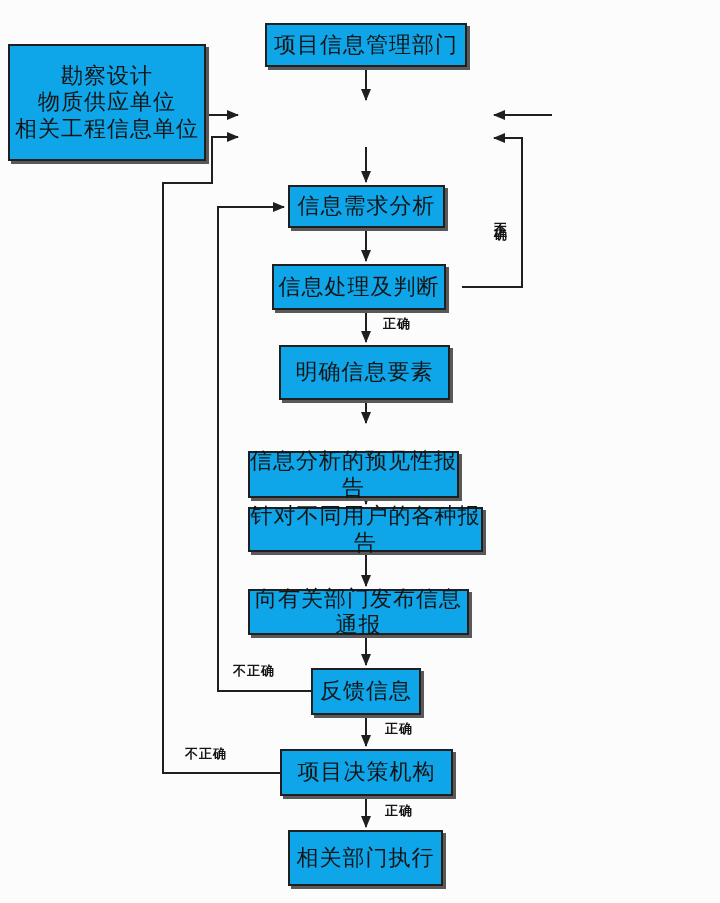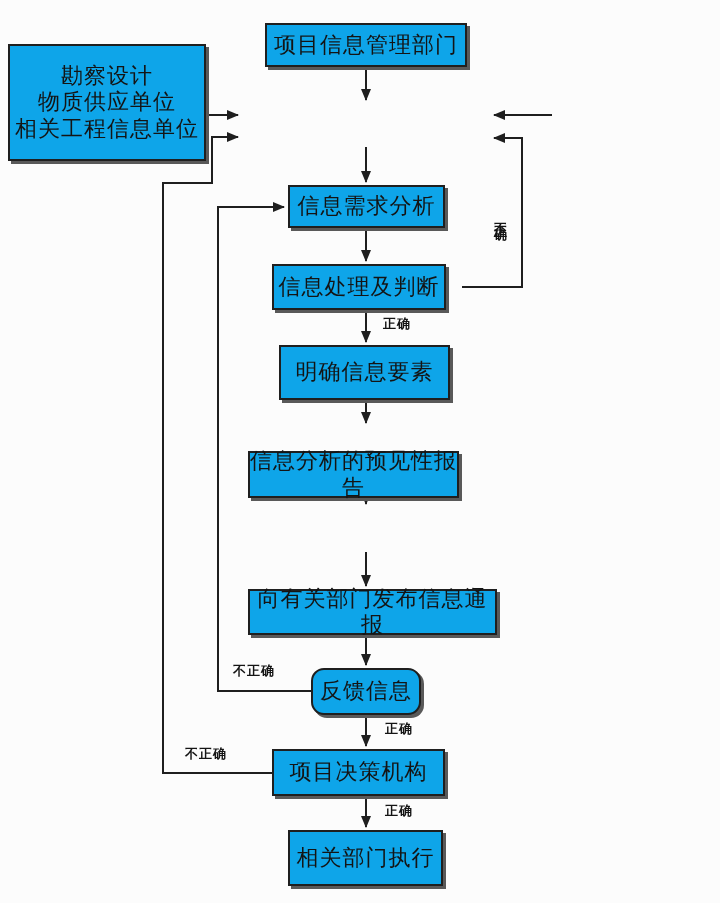--- a/index.html
+++ b/index.html
@@ -108,30 +108,33 @@
   </div>
 
   <div class="box" style="left:279px; top:345px; width:171px; height:55px;">
     <span>明确信息要素</span>
   </div>
 
   <div class="box" style="left:248px; top:431px; width:211px; height:47px;margin-top:20px;">
     <span>信息分析的预见性报告</span>
   </div>
 
+  <div class="box" style="left:248px; top:507px; width:235px; height:45px;">
+    <span>针对不同用户的各种报告</span>
+  </div>
 
-  <div class="box" style="left:248px; top:589px; width:249px; height:46px;">
+  <div class="box" style="left:248px; top:589px; width:221px; height:46px;">
     <span>向有关部门发布信息通报</span>
   </div>
 
-  <div class="box" style="left:311px; top:668px; width:110px; height:47px;border-radius:13px;">
+  <div class="box" style="left:311px; top:668px; width:110px; height:47px;">
     <span>反馈信息</span>
   </div>
 
-  <div class="box" style="left:272px; top:749px; width:173px; height:47px;">
+  <div class="box" style="left:280px; top:749px; width:173px; height:47px;">
     <span>项目决策机构</span>
   </div>
 
   <div class="box" style="left:288px; top:830px; width:155px; height:56px;">
     <span>相关部门执行</span>
   </div>
 
   <div class="flabel" style="left:383px; top:315px;">正确</div>
   <div class="flabel" style="left:385px; top:720px;">正确</div>
   <div class="flabel" style="left:385px; top:802px;">正确</div>

